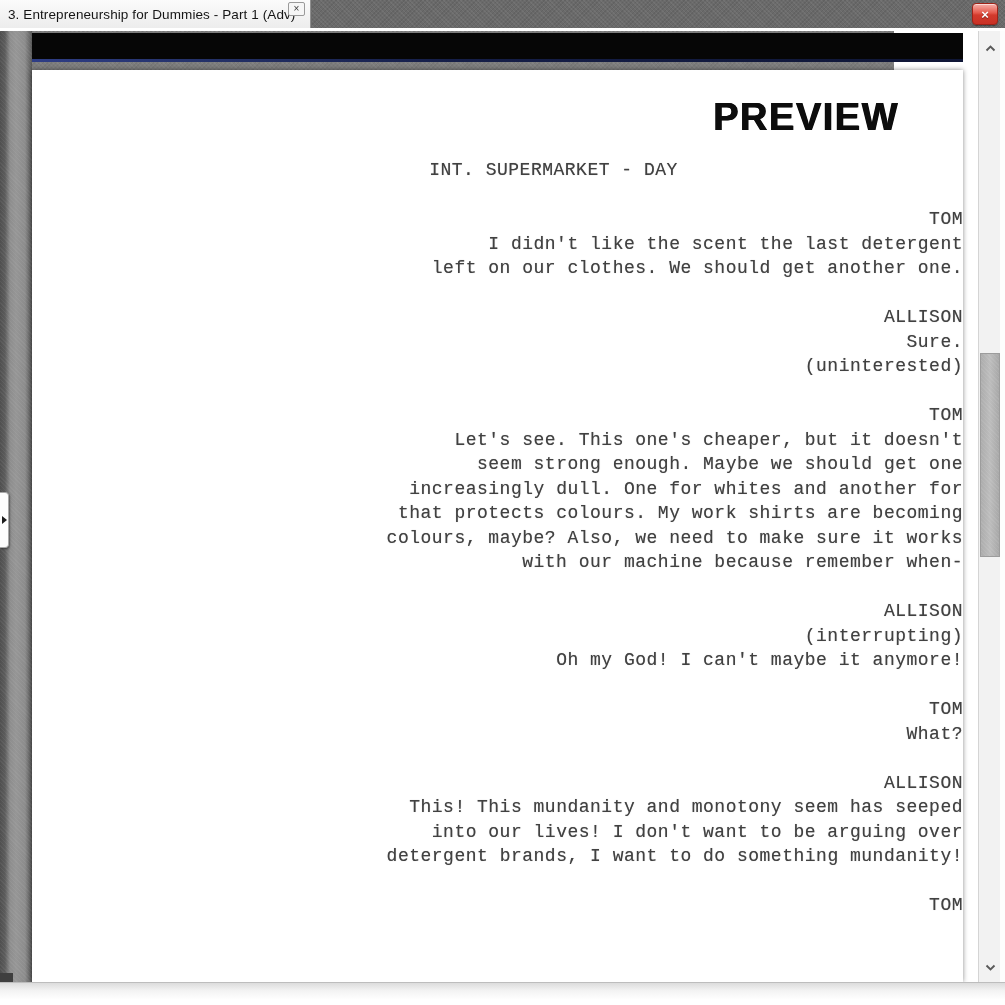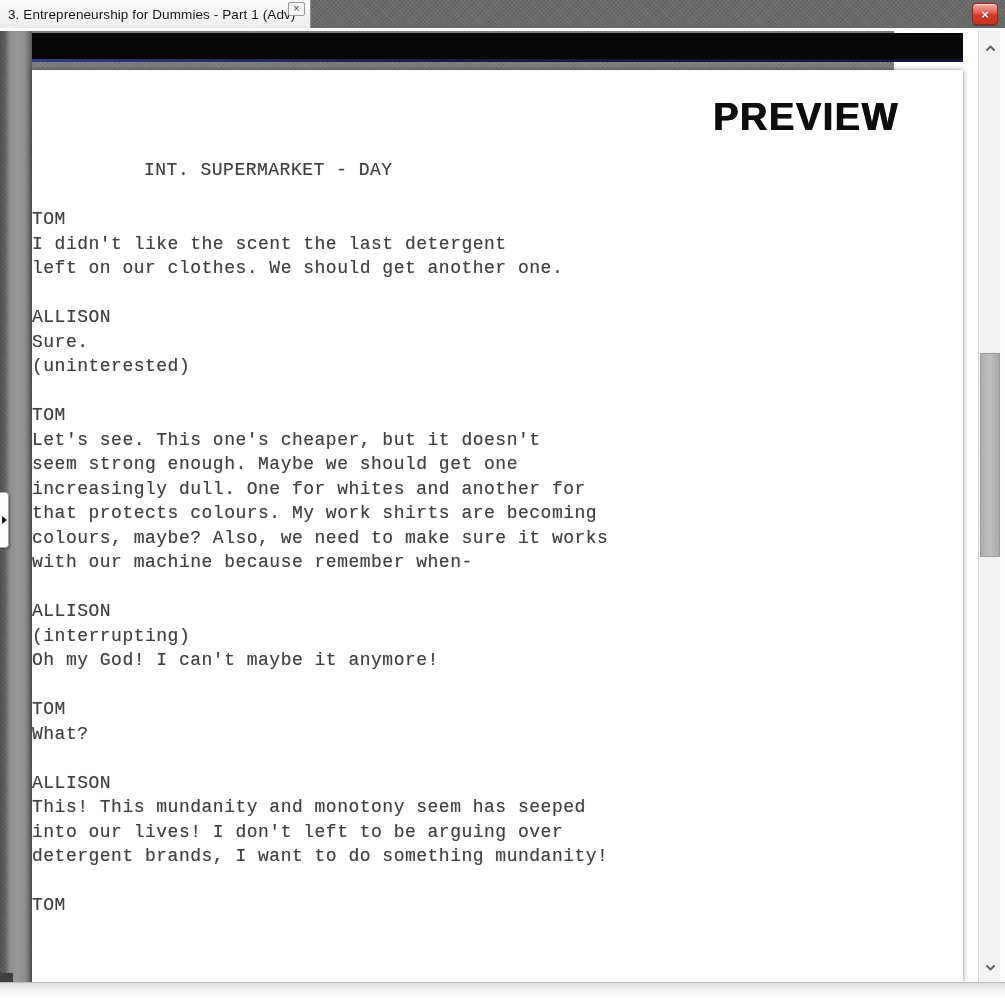--- a/index.html
+++ b/index.html
@@ -56,22 +56,22 @@
   
   .page { position:absolute; left:32px; top:39px; width:931px; height:912px;
     background:#fff; overflow:hidden; box-shadow:0 0 5px rgba(0,0,0,.45); }
   .preview { position:absolute; top:28px; right:64px;
     font-size:38px; font-weight:bold; letter-spacing:1.5px; color:#0d0d0d;
     text-shadow:.5px 0 0 #0d0d0d, -.5px 0 0 #0d0d0d; line-height:1; }
   .script { padding-top:88px; }
   .ln { font-family:"Liberation Mono","DejaVu Sans Mono",monospace;
     font-size:18px; letter-spacing:.5px; line-height:24.5px; color:#414141;
     white-space:pre; text-shadow:0 0 .7px rgba(70,70,70,.55); }
-  .ln.left { padding-left:112px; text-align:left; }
-  .ln.center { text-align:left; }
+  .ln.left { padding-left:112px; text-align:center; }
+  .ln.center { text-align:right; }
   .block { margin-bottom:24.5px; }
 
   
   .scrollbar { position:absolute; left:978px; top:0; width:22px; height:951px;
     background:#f2f2f2; border-left:1px solid #d4d4d4; }
   .sb-btn { position:absolute; left:0; width:22px; height:26px;
     display:flex; align-items:center; justify-content:center; cursor:pointer; }
   .sb-btn.up { top:4px; } .sb-btn.down { bottom:2px; }
   .sb-thumb { position:absolute; left:1px; top:322px; width:20px; height:204px;
     background:
@@ -155,21 +155,21 @@
         </div>
 
         <div class="block">
           <div class="ln center">TOM</div>
           <div class="ln center">What?</div>
         </div>
 
         <div class="block">
           <div class="ln center">ALLISON</div>
           <div class="ln center">This! This mundanity and monotony seem has seeped</div>
-          <div class="ln center">into our lives! I don't left to be arguing over</div>
+          <div class="ln center">into our lives! I don't want to be arguing over</div>
           <div class="ln center">detergent brands, I want to do something mundanity!</div>
         </div>
 
         <div class="block">
           <div class="ln center">TOM</div>
         </div>
 
       </div>
     </div>
 

